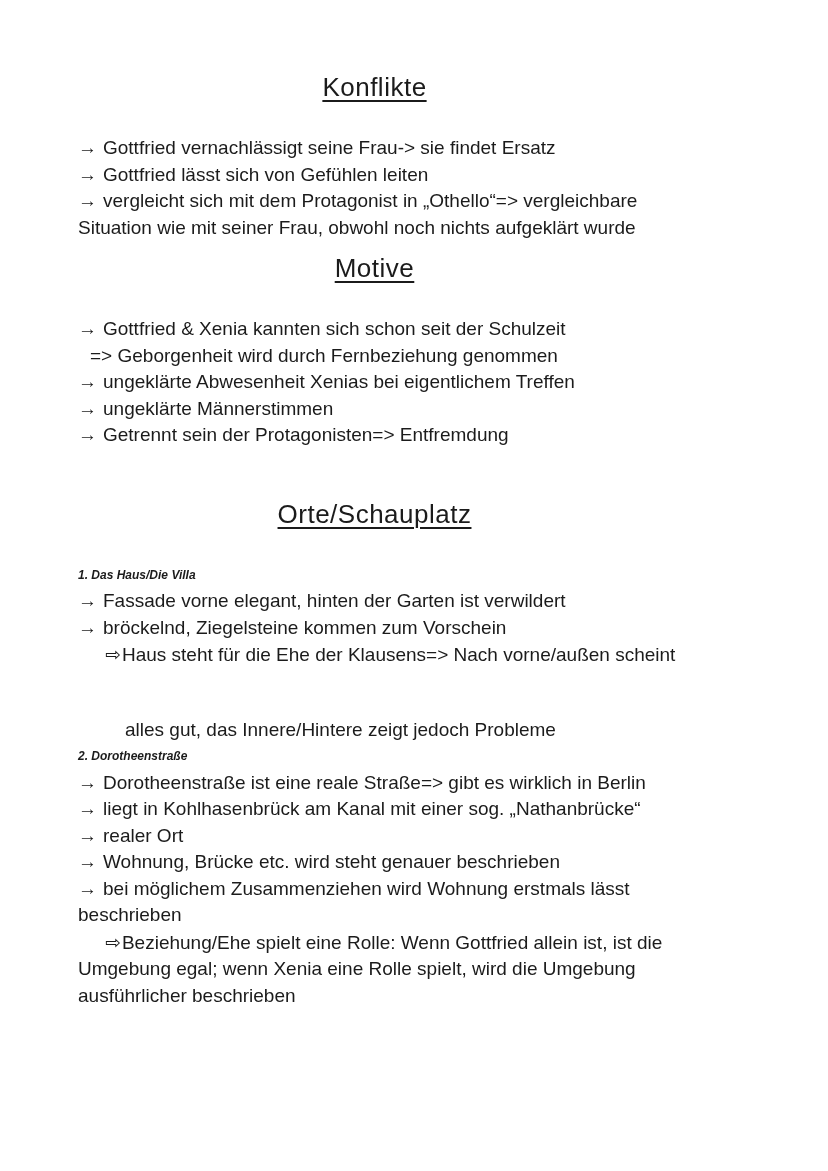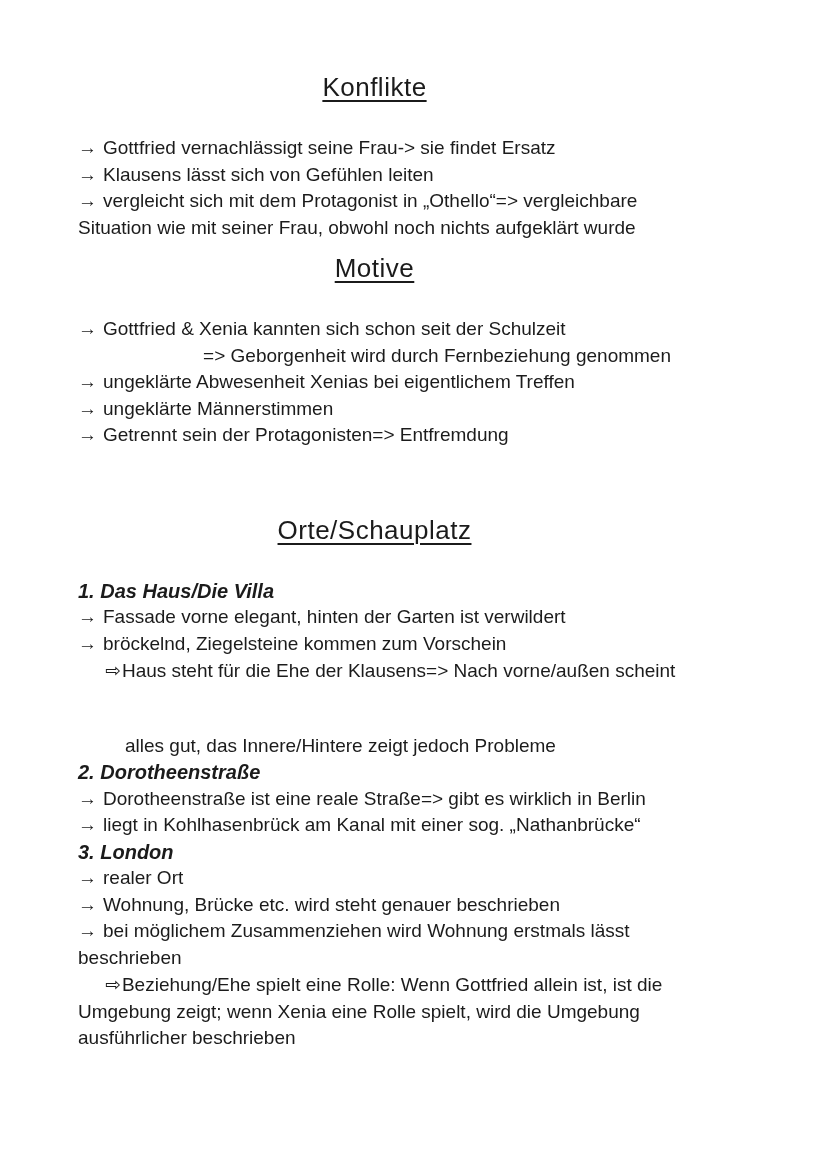--- a/index.html
+++ b/index.html
@@ -26,21 +26,21 @@
     font-size: 26px;
     font-weight: 400;
     text-align: center;
     text-decoration: underline;
     text-underline-offset: 4px;
     text-decoration-thickness: 1.5px;
     margin: 0 0 32px 0;
     letter-spacing: 0.5px;
   }
   .section--motive .title { margin-top: 12px; }
-  .section--orte   .title { margin-top: 66px; }
+  .section--orte   .title { margin-top: 50px; }
   .lines { }
   .line {
     font-size: 19px;
     line-height: 26.5px;
     display: flex;
     align-items: baseline;
     white-space: nowrap;
   }
   .line .bullet {
     flex: none;
@@ -50,50 +50,49 @@
   }
   .line.white-arrow {
     padding-left: 27px;
   }
   .line.white-arrow .bullet {
     margin-right: 1px;
     font-family: "DejaVu Sans", sans-serif;
   }
   .line.indent1 {
     padding-left: 12px;
-    justify-content: flex-end;
   }
   .line.wrap {
     padding-left: 0;
     align-items: flex-end;
   }
   .line.wrap-indent2 {
     padding-left: 47px;
     margin-top: 48px;
   }
   .line.subheading {
     font-weight: 700;
     font-style: italic;
-    font-size: 20px;
+    font-size: 12px;
   }
 </style>
 </head>
 <body>
 
 <main class="page">
     <section class="section section--konflikte">
       <h2 class="title">Konflikte</h2>
       <div class="lines">
         <div class="line arrow">
           <span class="bullet">→</span>
           <span class="text">Gottfried vernachlässigt seine Frau-&gt; sie findet Ersatz</span>
         </div>
         <div class="line arrow">
           <span class="bullet">→</span>
-          <span class="text">Klausens lässt sich von Gefühlen leiten</span>
+          <span class="text">Gottfried lässt sich von Gefühlen leiten</span>
         </div>
         <div class="line arrow">
           <span class="bullet">→</span>
           <span class="text">vergleicht sich mit dem Protagonist in „Othello“=&gt; vergleichbare</span>
         </div>
         <div class="line wrap">
           <span class="text">Situation wie mit seiner Frau, obwohl noch nichts aufgeklärt wurde</span>
         </div>
       </div>
     </section>
@@ -146,43 +145,40 @@
           <span class="text">2. Dorotheenstraße</span>
         </div>
         <div class="line arrow">
           <span class="bullet">→</span>
           <span class="text">Dorotheenstraße ist eine reale Straße=&gt; gibt es wirklich in Berlin</span>
         </div>
         <div class="line arrow">
           <span class="bullet">→</span>
           <span class="text">liegt in Kohlhasenbrück am Kanal mit einer sog. „Nathanbrücke“</span>
         </div>
-        <div class="line subheading">
-          <span class="text">3. London</span>
-        </div>
         <div class="line arrow">
           <span class="bullet">→</span>
           <span class="text">realer Ort</span>
         </div>
         <div class="line arrow">
           <span class="bullet">→</span>
           <span class="text">Wohnung, Brücke etc. wird steht genauer beschrieben</span>
         </div>
         <div class="line arrow">
           <span class="bullet">→</span>
           <span class="text">bei möglichem Zusammenziehen wird Wohnung erstmals lässt</span>
         </div>
         <div class="line wrap">
           <span class="text">beschrieben</span>
         </div>
         <div class="line white-arrow">
           <span class="bullet">⇨</span>
           <span class="text">Beziehung/Ehe spielt eine Rolle: Wenn Gottfried allein ist, ist die</span>
         </div>
         <div class="line wrap">
-          <span class="text">Umgebung zeigt; wenn Xenia eine Rolle spielt, wird die Umgebung</span>
+          <span class="text">Umgebung egal; wenn Xenia eine Rolle spielt, wird die Umgebung</span>
         </div>
         <div class="line wrap">
           <span class="text">ausführlicher beschrieben</span>
         </div>
       </div>
     </section>
   </main>
 
 </body></html>

